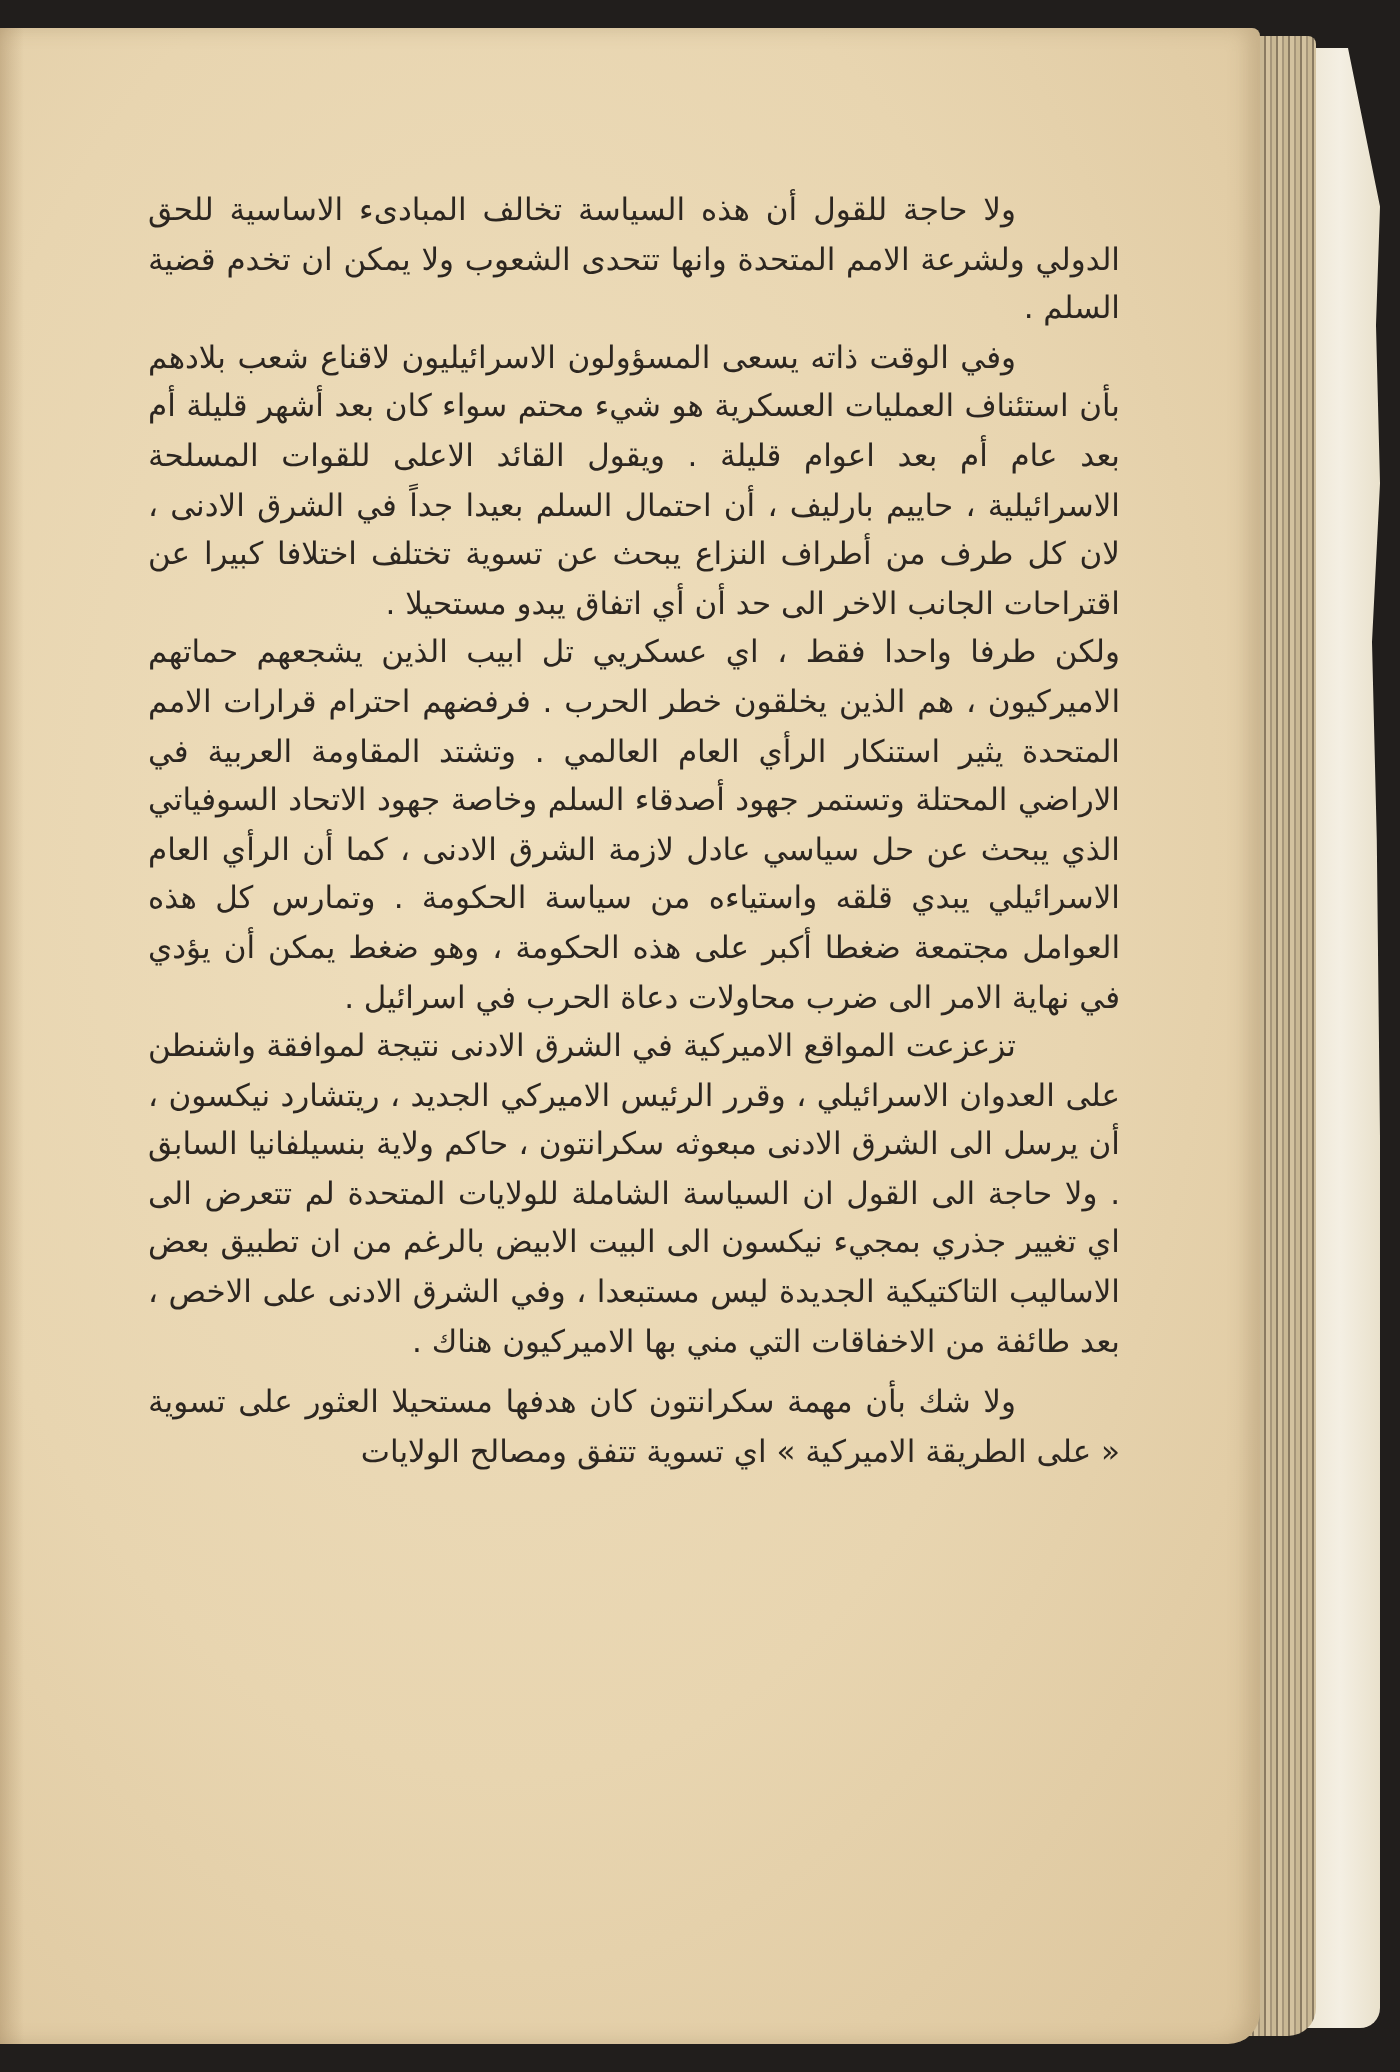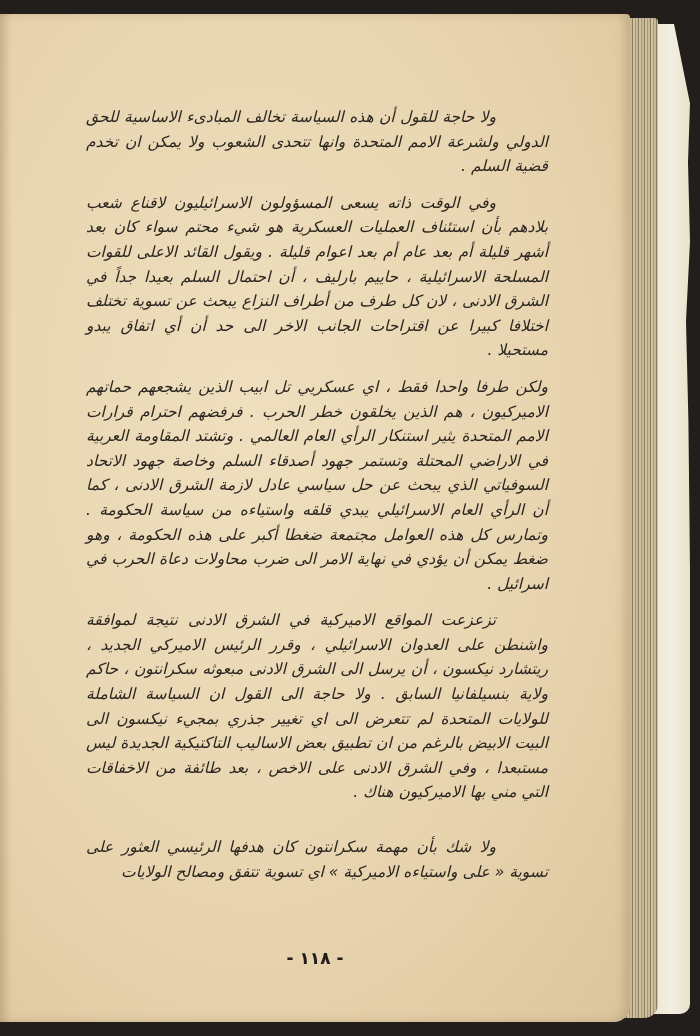--- a/index.html
+++ b/index.html
@@ -34,21 +34,21 @@
       content: ""; position: absolute; left: 0; top: 0; width: 12px; height: 100%;
       background: linear-gradient(90deg, rgba(150,120,80,0.35), rgba(150,120,80,0));
     }
     .text-block {
       position: absolute; left: 74px; top: 79px; width: 486px;
       direction: rtl; text-align: justify;
       font-family: "DejaVu Sans", sans-serif;
       font-size: 15.5px; line-height: 24.6px;
       color: #2c2620;
     }
-    .para { margin: 12px; text-indent: 52px; font-style: italic; }
+    .para { margin: 0; text-indent: 52px; }
     .para.cont { text-indent: 0; }
     .heading {
       margin: 3px 0 2px 0; text-align: center; font-weight: bold;
       font-size: 16.5px; line-height: 26px; color: #231d18;
     }
     .gap { height: 6px; }
     .page-number {
       position: absolute; left: 0; width: 630px; top: 934px;
       text-align: center; font-weight: bold; font-size: 17px;
       color: #231d18; direction: rtl; letter-spacing: 1px;
@@ -61,16 +61,15 @@
 <div class="page-stack-white"></div>
 <div class="page-stack-edges"></div>
 
 <div class="page">
   <div class="text-block">
     <p class="para">ولا حاجة للقول أن هذه السياسة تخالف المبادىء الاساسية للحق الدولي ولشرعة الامم المتحدة وانها تتحدى الشعوب ولا يمكن ان تخدم قضية السلم .</p>
     <p class="para">وفي الوقت ذاته يسعى المسؤولون الاسرائيليون لاقناع شعب بلادهم بأن استئناف العمليات العسكرية هو شيء محتم سواء كان بعد أشهر قليلة أم بعد عام أم بعد اعوام قليلة . ويقول القائد الاعلى للقوات المسلحة الاسرائيلية ، حاييم بارليف ، أن احتمال السلم بعيدا جداً في الشرق الادنى ، لان كل طرف من أطراف النزاع يبحث عن تسوية تختلف اختلافا كبيرا عن اقتراحات الجانب الاخر الى حد أن أي اتفاق يبدو مستحيلا .</p>
     <p class="para cont">ولكن طرفا واحدا فقط ، اي عسكريي تل ابيب الذين يشجعهم حماتهم الاميركيون ، هم الذين يخلقون خطر الحرب . فرفضهم احترام قرارات الامم المتحدة يثير استنكار الرأي العام العالمي . وتشتد المقاومة العربية في الاراضي المحتلة وتستمر جهود أصدقاء السلم وخاصة جهود الاتحاد السوفياتي الذي يبحث عن حل سياسي عادل لازمة الشرق الادنى ، كما أن الرأي العام الاسرائيلي يبدي قلقه واستياءه من سياسة الحكومة . وتمارس كل هذه العوامل مجتمعة ضغطا أكبر على هذه الحكومة ، وهو ضغط يمكن أن يؤدي في نهاية الامر الى ضرب محاولات دعاة الحرب في اسرائيل .</p>
     <p class="para">تزعزعت المواقع الاميركية في الشرق الادنى نتيجة لموافقة واشنطن على العدوان الاسرائيلي ، وقرر الرئيس الاميركي الجديد ، ريتشارد نيكسون ، أن يرسل الى الشرق الادنى مبعوثه سكرانتون ، حاكم ولاية بنسيلفانيا السابق . ولا حاجة الى القول ان السياسة الشاملة للولايات المتحدة لم تتعرض الى اي تغيير جذري بمجيء نيكسون الى البيت الابيض بالرغم من ان تطبيق بعض الاساليب التاكتيكية الجديدة ليس مستبعدا ، وفي الشرق الادنى على الاخص ، بعد طائفة من الاخفاقات التي مني بها الاميركيون هناك .</p>
     <div class="gap"></div>
-    <p class="para">ولا شك بأن مهمة سكرانتون كان هدفها الرئيسي العثور على تسوية « على واستياءه الاميركية » اي تسوية تتفق ومصالح الولايات</p>
+    <p class="para">ولا شك بأن مهمة سكرانتون كان هدفها مستحيلا العثور على تسوية « على الطريقة الاميركية » اي تسوية تتفق ومصالح الولايات</p>
   </div>
-  <div class="page-number">- ١١٨ -</div>
 </div>
 
 </body></html>

